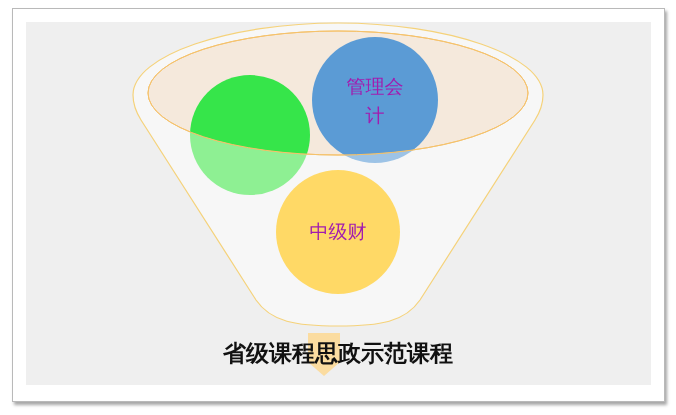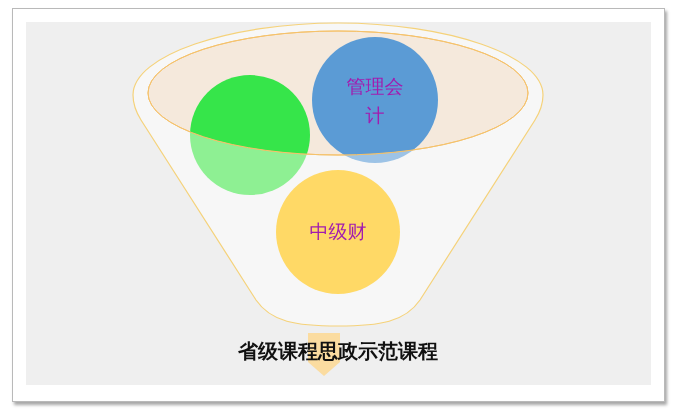--- a/index.html
+++ b/index.html
@@ -14,21 +14,21 @@
     position:absolute; left:26px; top:22px; width:625px; height:363px;
     background:#efefef;
   }
   svg.diagram { position:absolute; left:0; top:0; }
   .circle-label {
     position:absolute; color:#a21caf; text-align:center; font-size:19px; line-height:29px;
     font-family:Liberation Sans, sans-serif;
   }
   .title {
     position:absolute; left:0; width:676px; top:338px; text-align:center;
-    font-size:20px; font-weight:bold; color:#111111; letter-spacing:0px;
+    font-size:23px; font-weight:bold; color:#111111; letter-spacing:0px;
     font-family:"DejaVu Sans", sans-serif;
   }
 </style>
 </head>
 <body>
 
 <div class="frame"></div>
 <div class="panel"></div>
 
 <svg class="diagram" width="676" height="415" viewBox="0 0 676 415">

